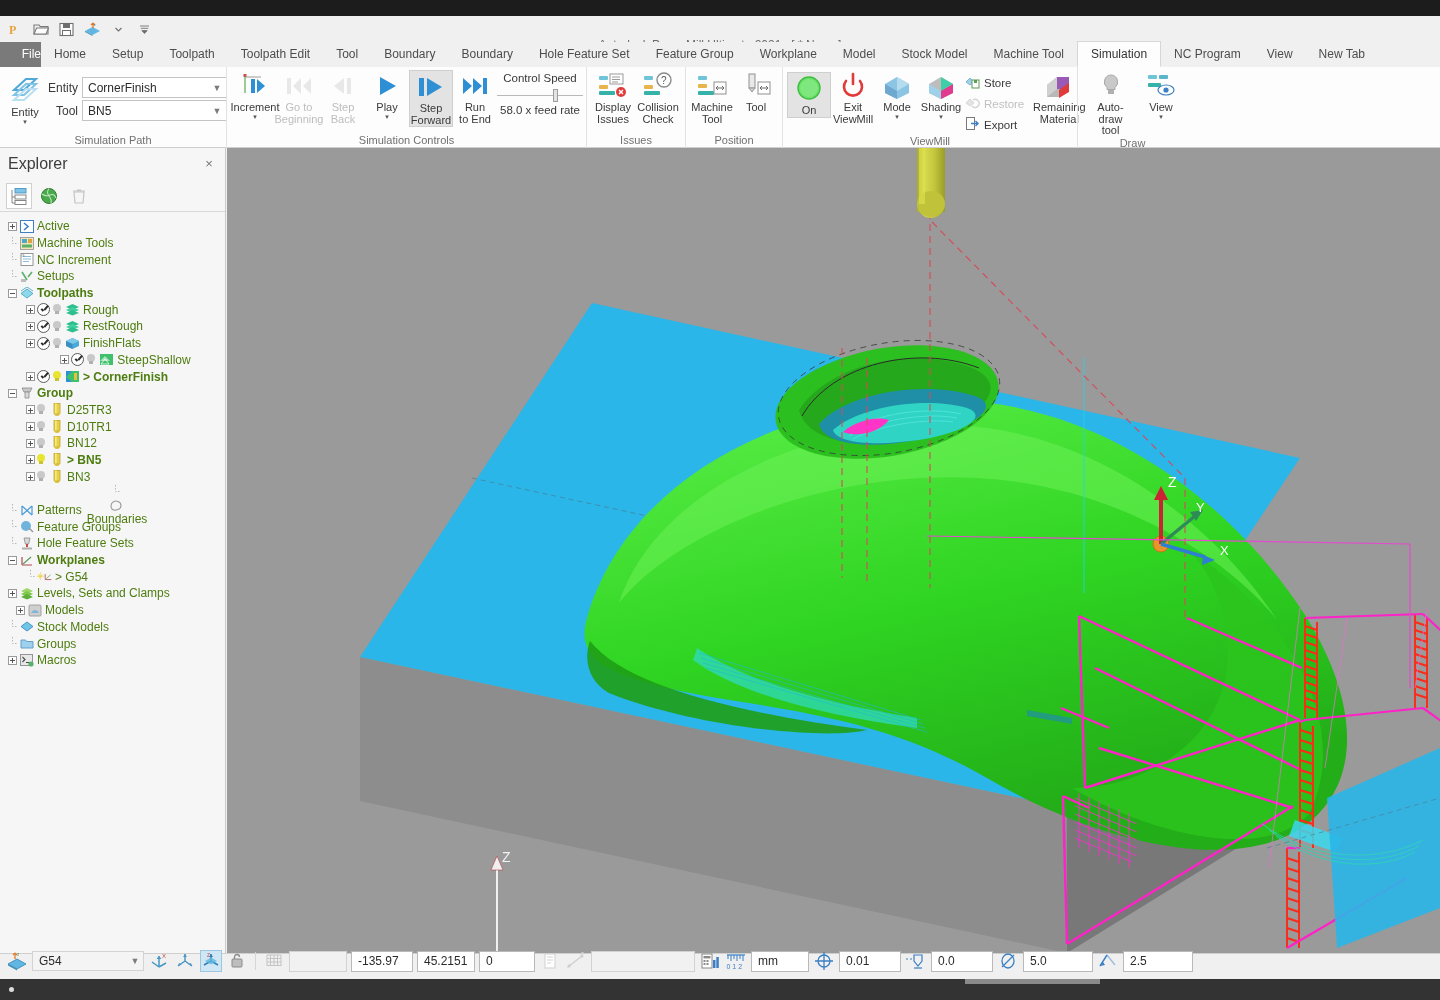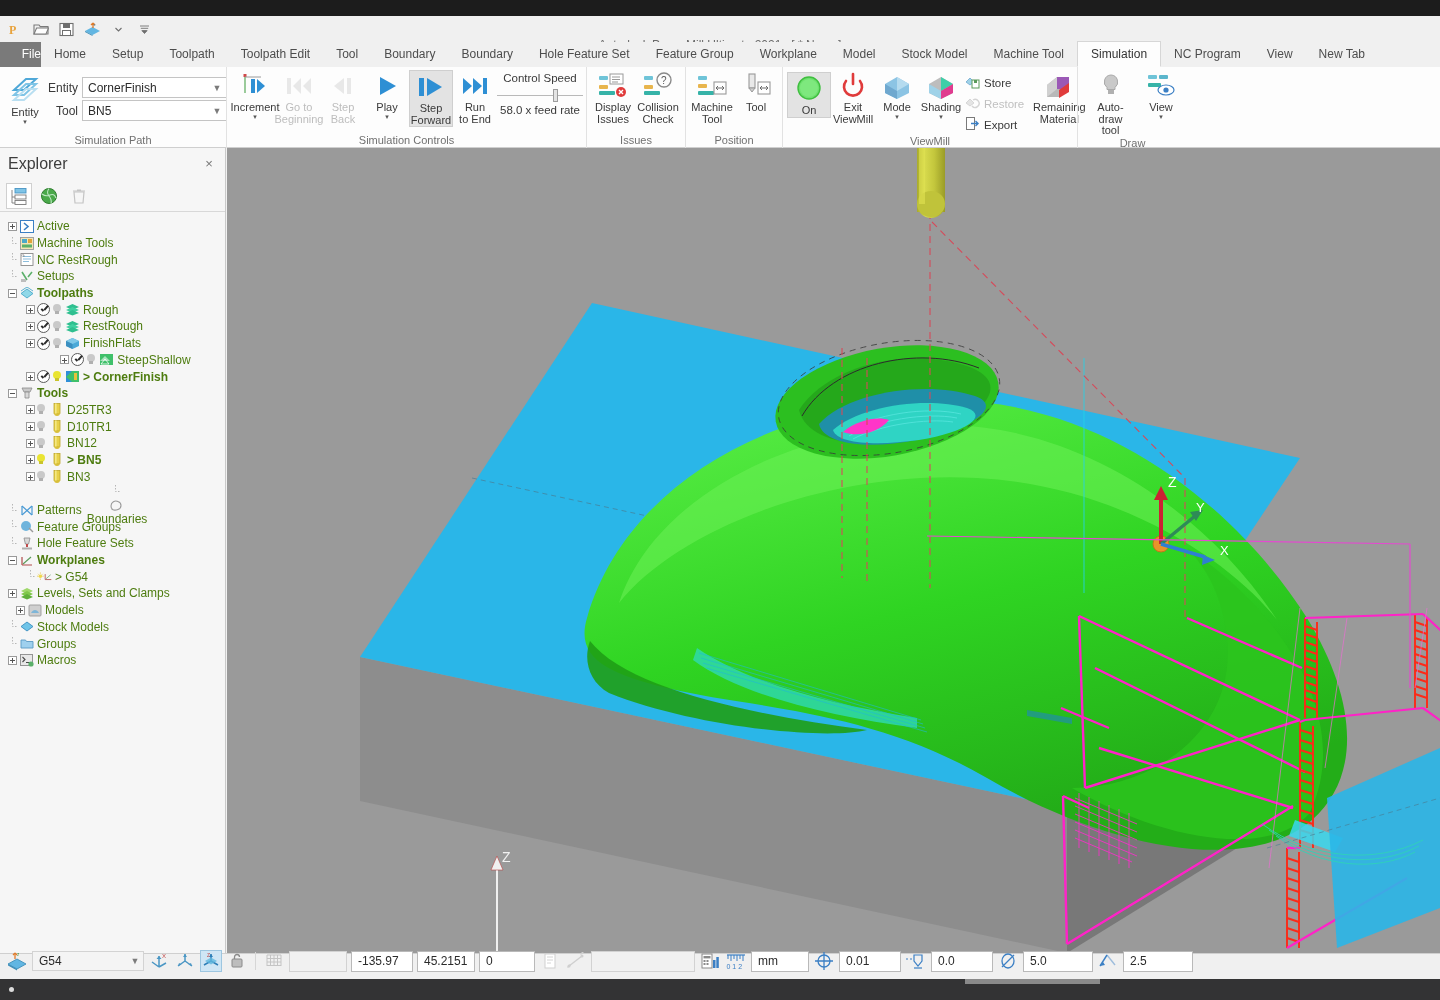--- a/index.html
+++ b/index.html
@@ -576,21 +576,21 @@
               <path d="M5.5 0 v6.5 h5" stroke="#b6b6b6" stroke-width="1" fill="none" stroke-dasharray="1.5 1.5"></path>
             </svg>
           </div>
           <span class="ic">
             <svg width="14" height="13" viewBox="0 0 14 13">
               <rect x="1" y="0.5" width="12" height="12" fill="#fff" stroke="#8a8a8a" stroke-width=".9"></rect>
               <path d="M3 3.5 h8 M3 6 h8 M3 8.5 h6" stroke="#7fb6d8" stroke-width=".9"></path>
               <text x="1.5" y="4" font-size="4" fill="#6a6a6a">G</text>
             </svg>
           </span>
-          <span class="tlabel">NC RestRough</span>
+          <span class="tlabel">NC Increment</span>
         </div>
         <div class="tnode" style="padding-left: 6px;">
           <div class="tw">
             <svg width="11" height="13">
               <path d="M5.5 0 v6.5 h5" stroke="#b6b6b6" stroke-width="1" fill="none" stroke-dasharray="1.5 1.5"></path>
             </svg>
           </div>
           <span class="ic">
             <svg width="14" height="13" viewBox="0 0 14 13">
               <path d="M2 2 L7 10 M12 2 L8 7" stroke="#5bb06a" stroke-width="1.6" fill="none"></path>
@@ -704,21 +704,21 @@
         <div class="tnode" style="padding-left: 6px;">
           <div class="tw">
             <span class="exp-box"></span>
           </div>
           <span class="ic">
             <svg width="14" height="13" viewBox="0 0 14 13">
               <path d="M2 1 h10 l-2 4 h-6 Z" fill="#c9c9c9" stroke="#8a8a8a" stroke-width=".8"></path>
               <path d="M5 5 h4 v6 h-4 Z" fill="#d9d9d9" stroke="#8a8a8a" stroke-width=".8"></path>
             </svg>
           </span>
-          <span class="tlabel b">Tools</span>
+          <span class="tlabel b">Group</span>
         </div>
         <div class="tnode" style="padding-left: 24px;">
           <div class="tw">
             <span class="exp-box plus"></span>
           </div>
           <span class="bulb" style="margin-right: 4px;">
             <span class="b1"></span>
             <span class="b2"></span>
           </span>
           <span class="ic">

